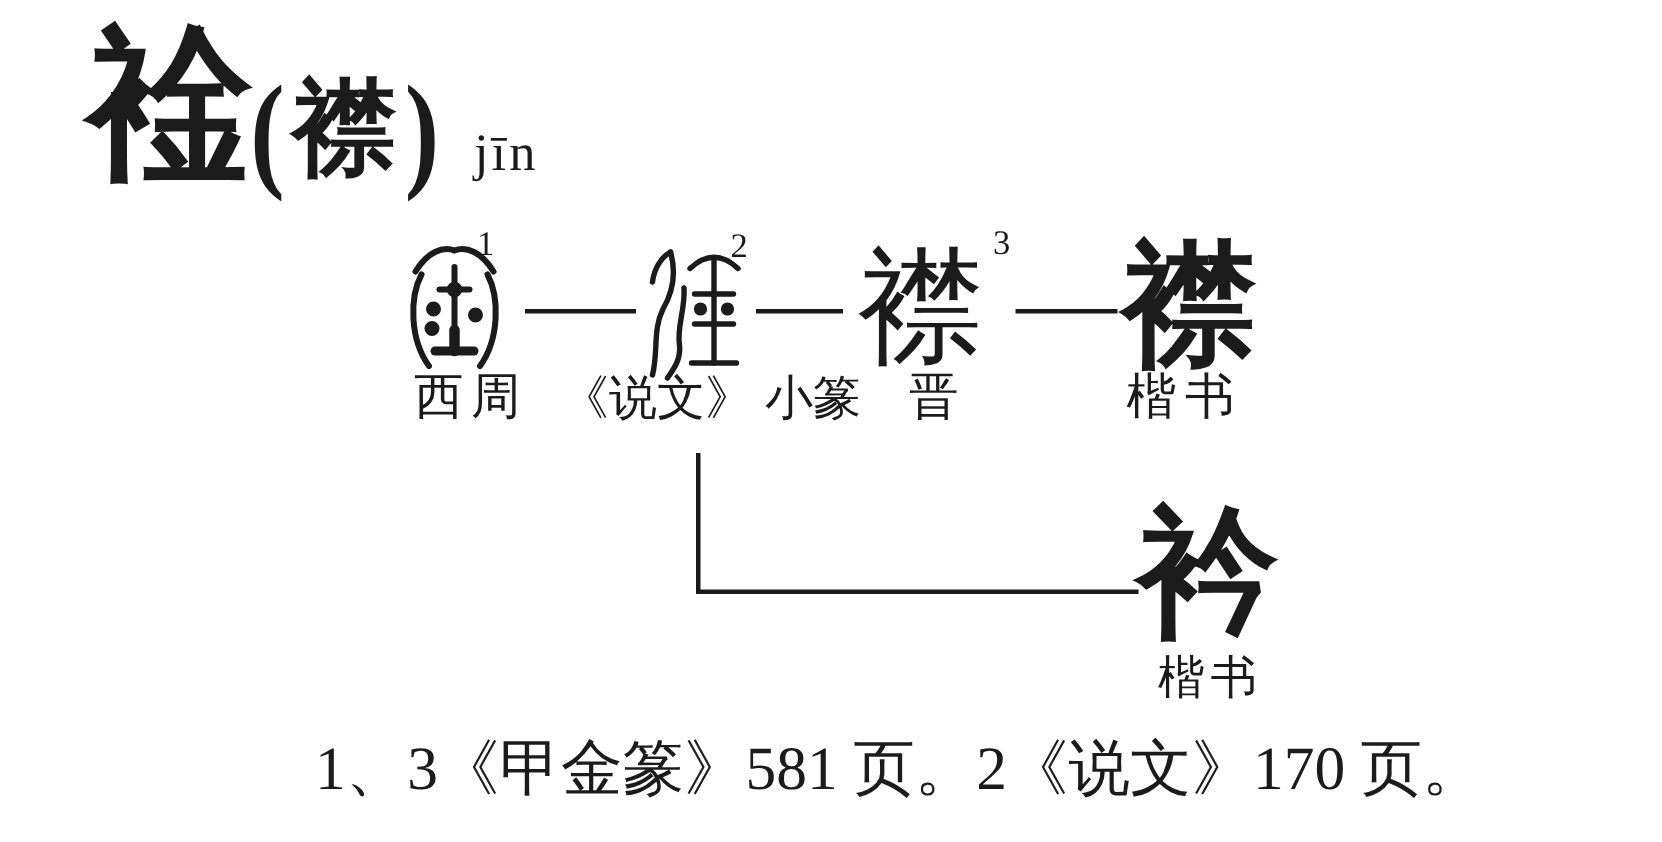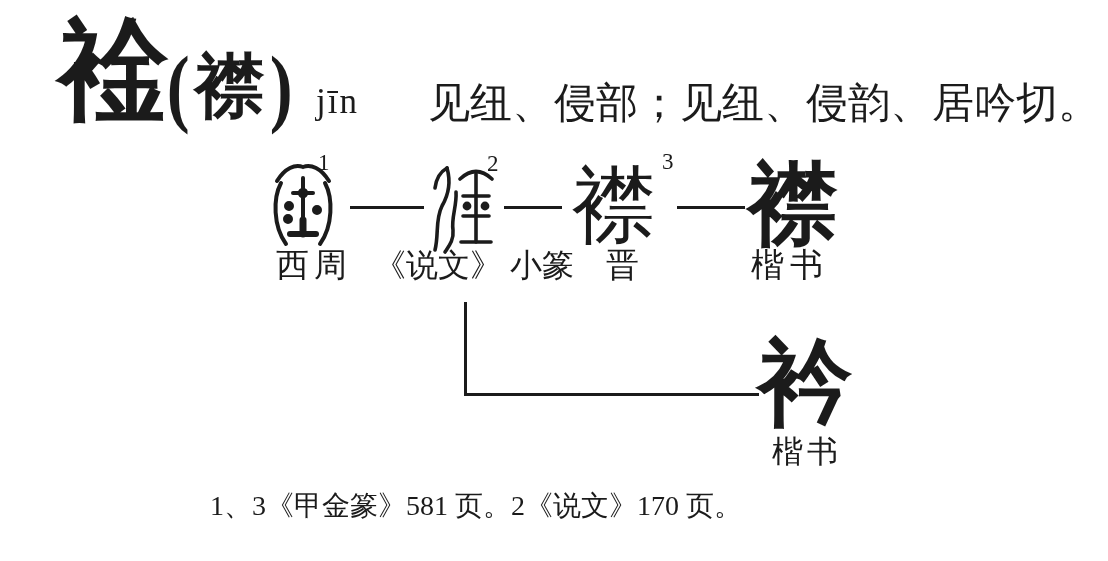--- a/index.html
+++ b/index.html
@@ -16,36 +16,35 @@
   .variant .vchar{font-size:70px;font-weight:bold;margin:0 2px;}
   .pinyin{left:316px;top:84px;font-size:35px;letter-spacing:2px;}
   .phonology{left:428px;top:82px;font-size:42px;}
   .glyph-svg{position:absolute;}
   .glyph-sup{font-size:23px;}
   .stage-glyph{font-size:84px;}
   .stage-glyph-bold{font-size:90px;font-weight:bold;}
   .stage-label{font-size:33px;top:249px;}
   .branch-char{left:758px;top:336px;font-size:94px;font-weight:bold;}
   .branch-label{left:772px;top:436px;font-size:31px;letter-spacing:4px;}
-  .footnote{left:210px;top:492px;font-size:28px;}
+  .footnote{left:210px;top:492px;font-size:41px;}
   svg path,svg circle{stroke:#1b1b1b;}
 </style>
 </head>
 <body>
 
 <div class="page">
 
   <div class="abs headword">䘳</div>
   <div class="abs variant">
     <span class="paren">(</span>
     <span class="vchar">襟</span>
     <span class="paren">)</span>
   </div>
   <div class="abs pinyin">jīn</div>
-  <div class="abs phonology">见纽、侵部；见纽、侵韵、居吟切。</div>
 
   <svg class="glyph-svg" style="left:268px;top:162px;" width="70" height="88" viewBox="0 0 70 88" fill="none" stroke-linecap="round" stroke-width="4">
     <path d="M9,19 C17,6 27,2 35,5 C43,2 53,6 61,19"></path>
     <path d="M13,21 C5,36 5,64 18,82"></path>
     <path d="M57,21 C65,36 65,64 52,82"></path>
     <path d="M35,16 L35,60"></path>
     <path d="M25,31 L45,31"></path>
     <circle cx="35" cy="31" r="3.2" fill="#1b1b1b"></circle>
     <circle cx="21" cy="44" r="3" fill="#1b1b1b"></circle>
     <circle cx="20" cy="57" r="3" fill="#1b1b1b"></circle>

